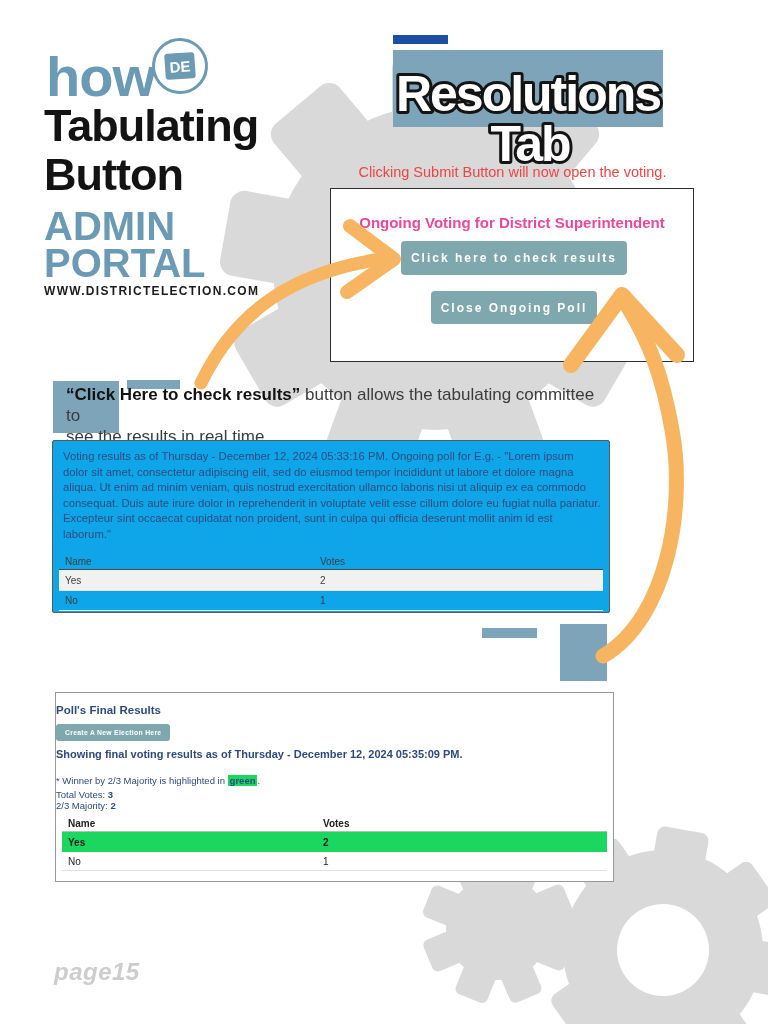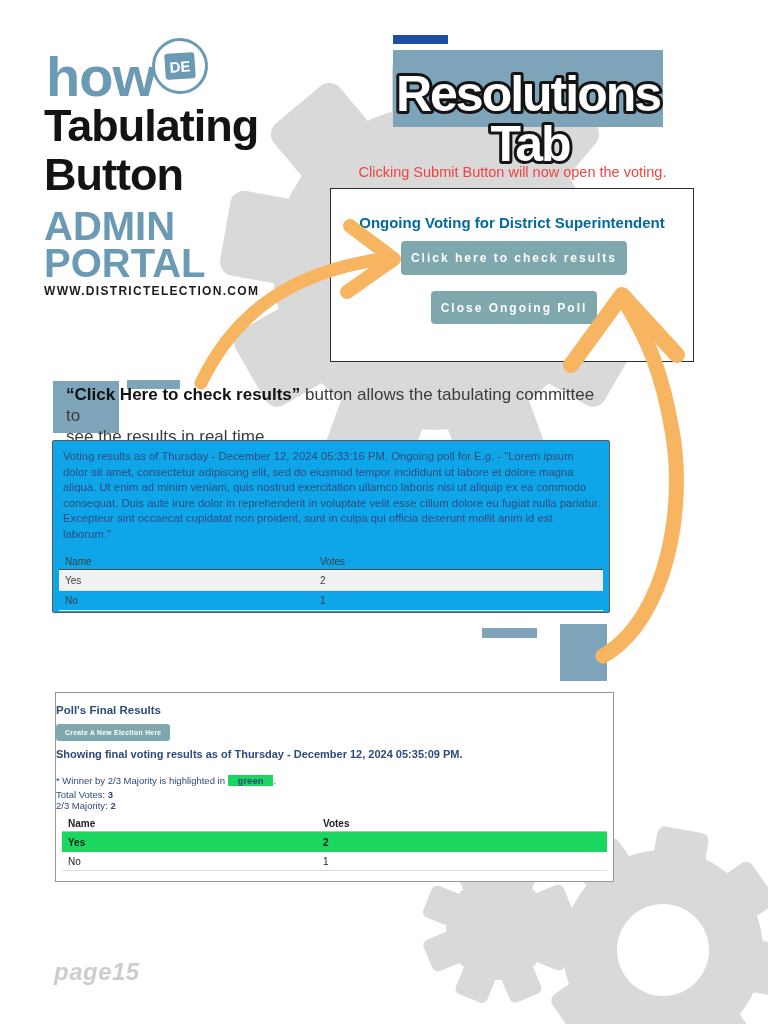--- a/index.html
+++ b/index.html
@@ -20,21 +20,21 @@
   .brand-title{left:44px;font-size:45px;font-weight:800;color:#131313;letter-spacing:-1px;z-index:2;line-height:1;}
   .brand-portal{left:44px;font-size:40px;font-weight:800;color:#6b9ab5;z-index:2;line-height:1;letter-spacing:0;}
   .brand-site{left:44px;top:284px;font-size:12px;font-weight:bold;letter-spacing:1.3px;color:#1c1c1c;z-index:2;}
 
   
   .heading-svg{left:340px;top:30px;z-index:2;}
   .intro-text{left:320px;top:164px;width:385px;text-align:center;font-size:14.5px;color:#ef4444;z-index:2;}
 
   
   .panel1{left:330px;top:188px;width:362px;height:172px;background:#fff;border:1.5px solid #2e2e2e;z-index:3;}
-  .panel1-heading{left:0;top:25px;width:100%;text-align:center;font-size:15px;font-weight:600;color:#0369a1;}
+  .panel1-heading{left:0;top:25px;width:100%;text-align:center;font-size:15px;font-weight:600;color:#ec4899;}
   .btn{background:#7fa7ae;border-radius:4px;color:#fff;font-weight:bold;display:flex;align-items:center;
        justify-content:center;letter-spacing:2px;font-size:12px;cursor:pointer;}
   .btn-check{left:70px;top:52px;width:226px;height:34px;}
   .btn-close{left:100px;top:102px;width:166px;height:33px;}
 
   
   .c1-square{left:53px;top:381px;width:66px;height:52px;background:#7da4b8;z-index:1;}
   .c1-bar{left:127px;top:380px;width:53px;height:9px;background:#7da4b8;z-index:1;}
   .c1-text{left:66px;top:384px;width:545px;font-size:17px;line-height:21px;color:#3c3c3c;z-index:2;}
   .c1-text b{color:#121212;}
@@ -60,21 +60,21 @@
   
   .panel3{left:55px;top:692px;width:557px;height:188px;background:#fff;border:1px solid #979797;z-index:3;}
   .p3-center{left:0;right:30px;text-align:left;color:#2d4a7d;}
   .p3-title{top:11px;font-size:11.5px;font-weight:600;}
   .p3-btn-wrap{top:28px;}
   .p3-btn{display:inline-block;background:#7fa7ae;border-radius:3px;color:#fff;font-weight:bold;font-size:6.8px;
           padding:5px 9px;letter-spacing:.3px;cursor:pointer;}
   .p3-showing{top:55px;font-size:11px;font-weight:600;}
   .p3-position{top:69px;font-size:9.5px;font-weight:500;}
   .p3-winner-note{top:82px;font-size:9.5px;font-weight:500;}
-  .hl-green{background:#1bd760;font-weight:bold;padding:0 10px;}
+  .hl-green{background:#1bd760;font-weight:bold;padding:0 2px;}
   .p3-total{top:96px;font-size:9.5px;font-weight:500;}
   .p3-majority{top:107px;font-size:9.5px;font-weight:500;}
   .t2{top:122px;color:#222;}
   .t2 .thead{height:16px;font-weight:bold;border-bottom:1px solid #bbb;}
   .t2 .r0{height:20px;background:#1bd760;font-weight:bold;}
   .t2 .r1{height:18px;border-bottom:1px solid #e0e0e0;}
 
   
   .page-label{left:54px;top:958px;font-size:24px;font-weight:bold;font-style:italic;color:#cdcdcd;
               letter-spacing:.5px;z-index:2;}

